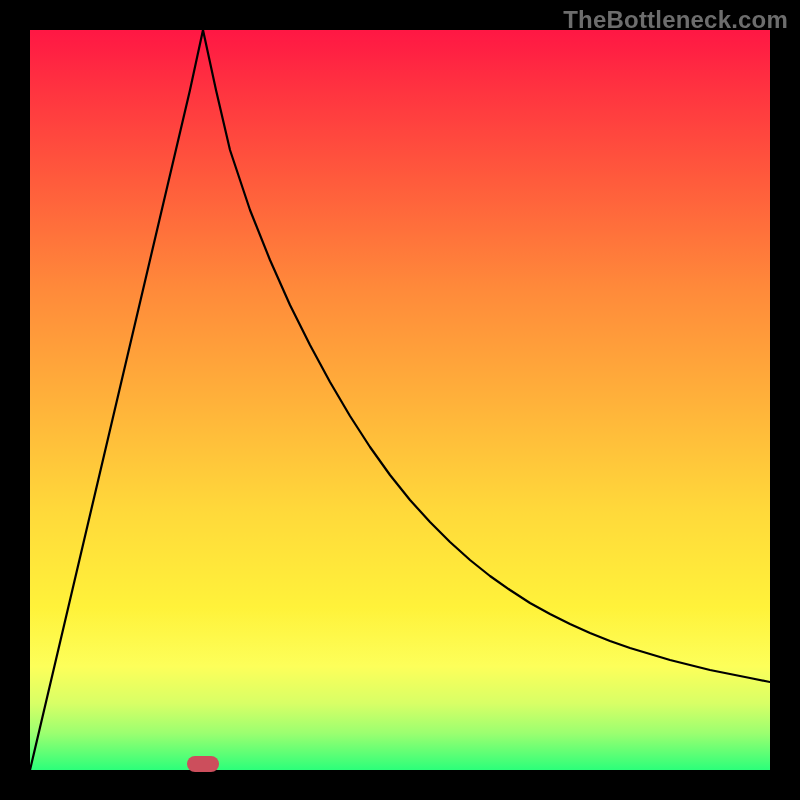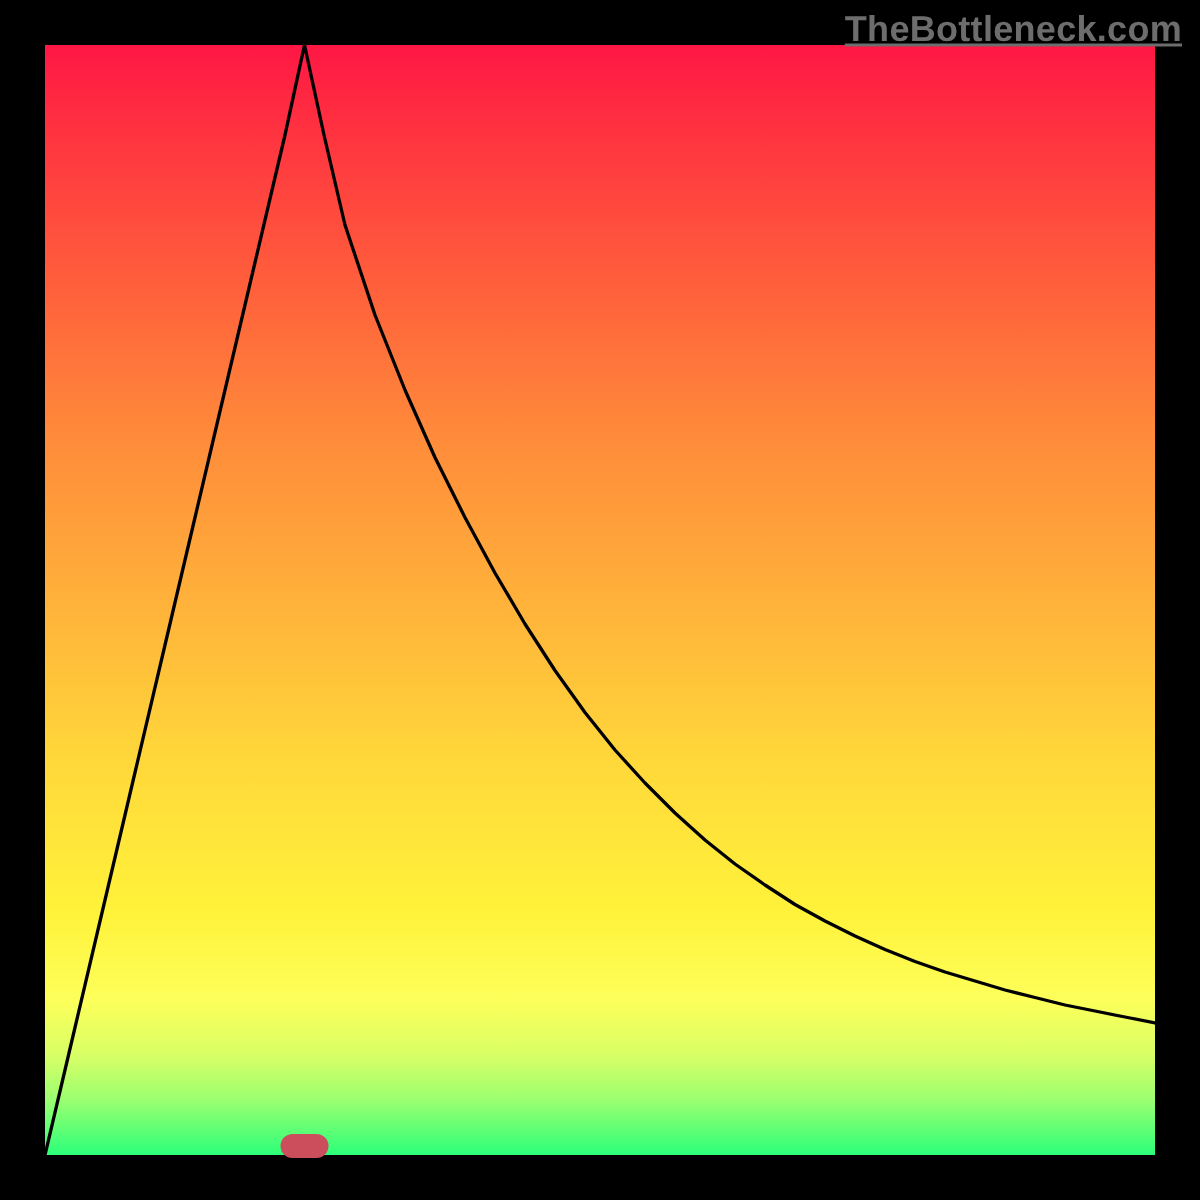--- a/index.html
+++ b/index.html
@@ -32,21 +32,20 @@
   .watermark {
     position: absolute;
     top: 6px;
     right: 12px;
     font-family: Arial, Helvetica, sans-serif;
     font-size: 24px;
     font-weight: 600;
     color: #6d6d6d;
     letter-spacing: 0.2px;
     user-select: none;
-    text-decoration: underline;
   }
   .marker {
     position: absolute;
     width: 32px;
     height: 16px;
     background: #cc4e5c;
     border-radius: 8px;
     transform: translate(-50%, -50%);
   }
   svg.curve {

